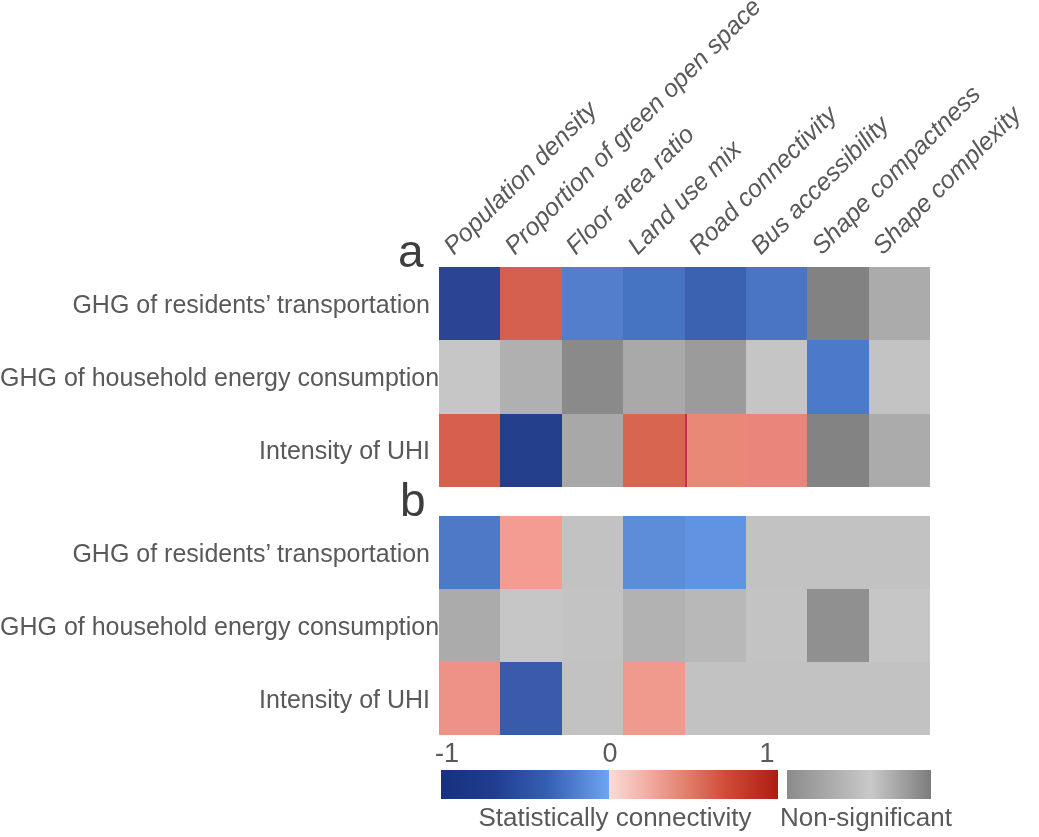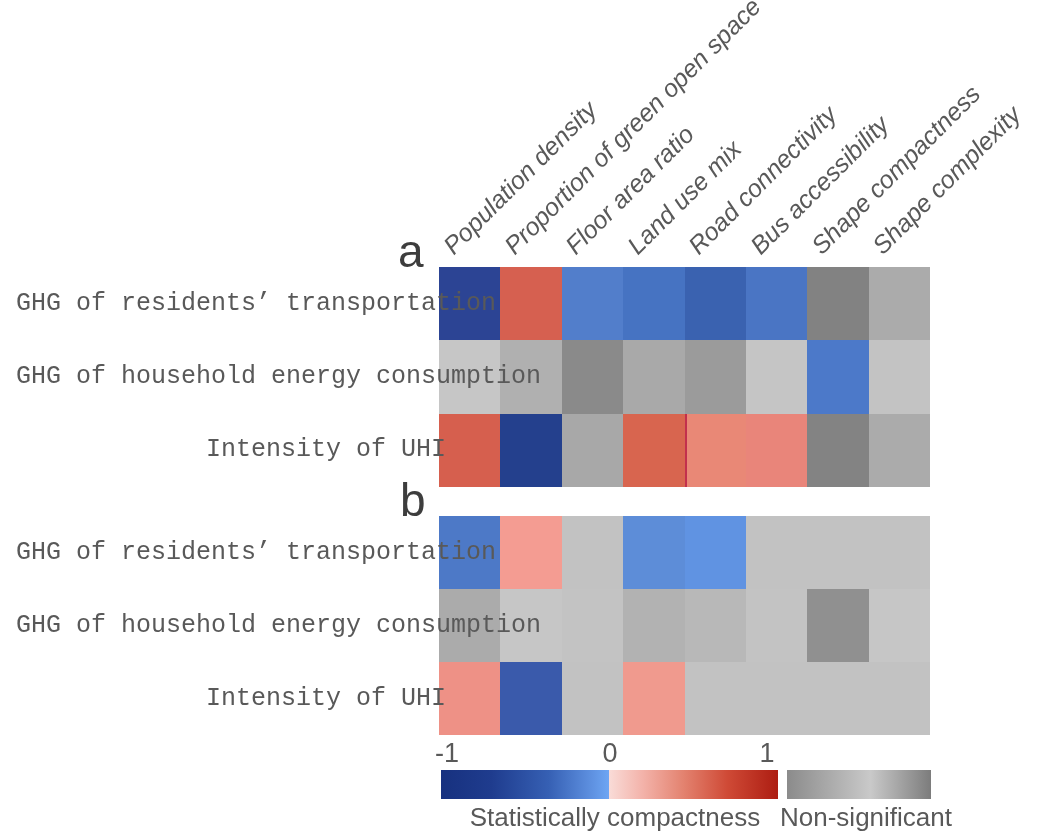--- a/index.html
+++ b/index.html
@@ -6,22 +6,22 @@
   .figure {
     position:relative; width:1039px; height:837px; background:#ffffff;
     font-family:"Liberation Sans","DejaVu Sans",sans-serif; overflow:hidden;
   }
   .col-label {
     position:absolute; transform:rotate(-45deg); transform-origin:0 100%;
     font-style:italic; font-size:25px; line-height:30px; color:#595959;
     white-space:nowrap;
   }
   .row-label {
-    position:absolute; left:16px; width:430px; text-align:right;
-    font-size:25px; line-height:30px; color:#595959; white-space:nowrap;font-family:Liberation Mono, monospace;
+    position:absolute; left:0; width:430px; text-align:right;
+    font-size:25px; line-height:30px; color:#595959; white-space:nowrap;
   }
   .panel-letter {
     position:absolute; font-size:46px; line-height:52px; color:#3d3d3d;
   }
   .grid { position:absolute; display:grid; }
   .cell { width:100%; height:100%; box-sizing:border-box; }
   .tick {
     position:absolute; width:80px; text-align:center;
     font-size:27px; line-height:30px; color:#595959;
   }
@@ -124,17 +124,17 @@
     </div>
 
   <div>
     <div class="tick" style="left:407px; top:738px;">-1</div>
     <div class="tick" style="left:570px; top:738px;">0</div>
     <div class="tick" style="left:727px; top:738px;">1</div>
 
     <div class="legend-bar bar-diverging"></div>
     <div class="legend-bar bar-gray"></div>
 
-    <div class="caption" style="left:455px;">Statistically compactness</div>
+    <div class="caption" style="left:455px;">Statistically connectivity</div>
     <div class="caption" style="left:706px;">Non-significant</div>
   </div>
 
 </div>
 
 </body></html>

